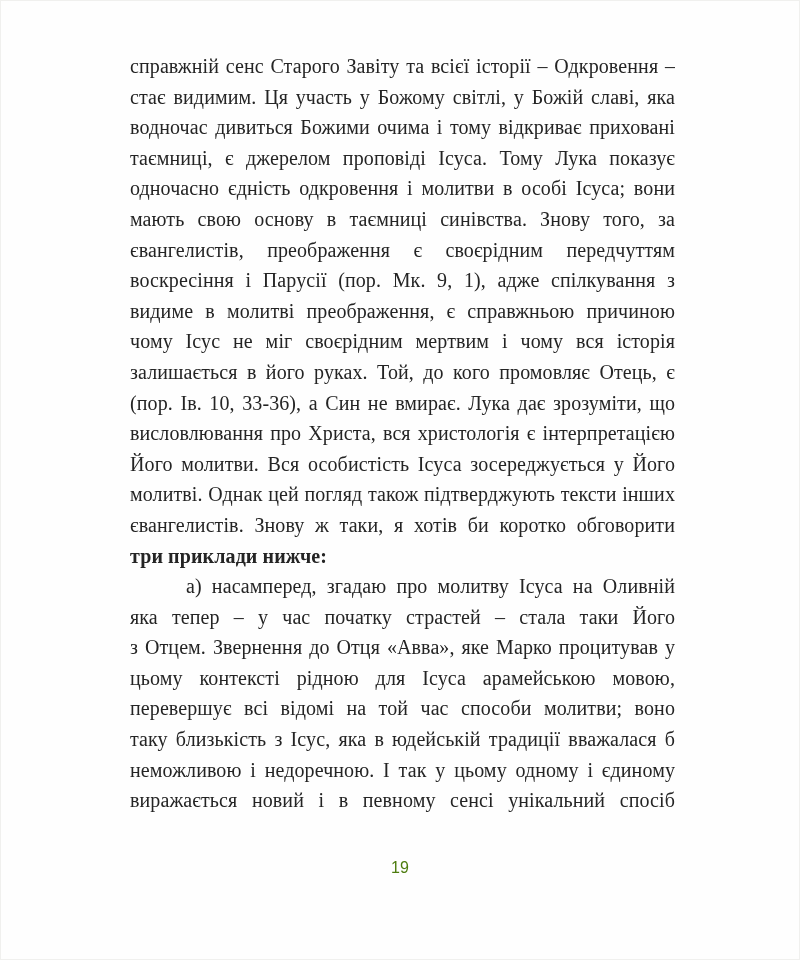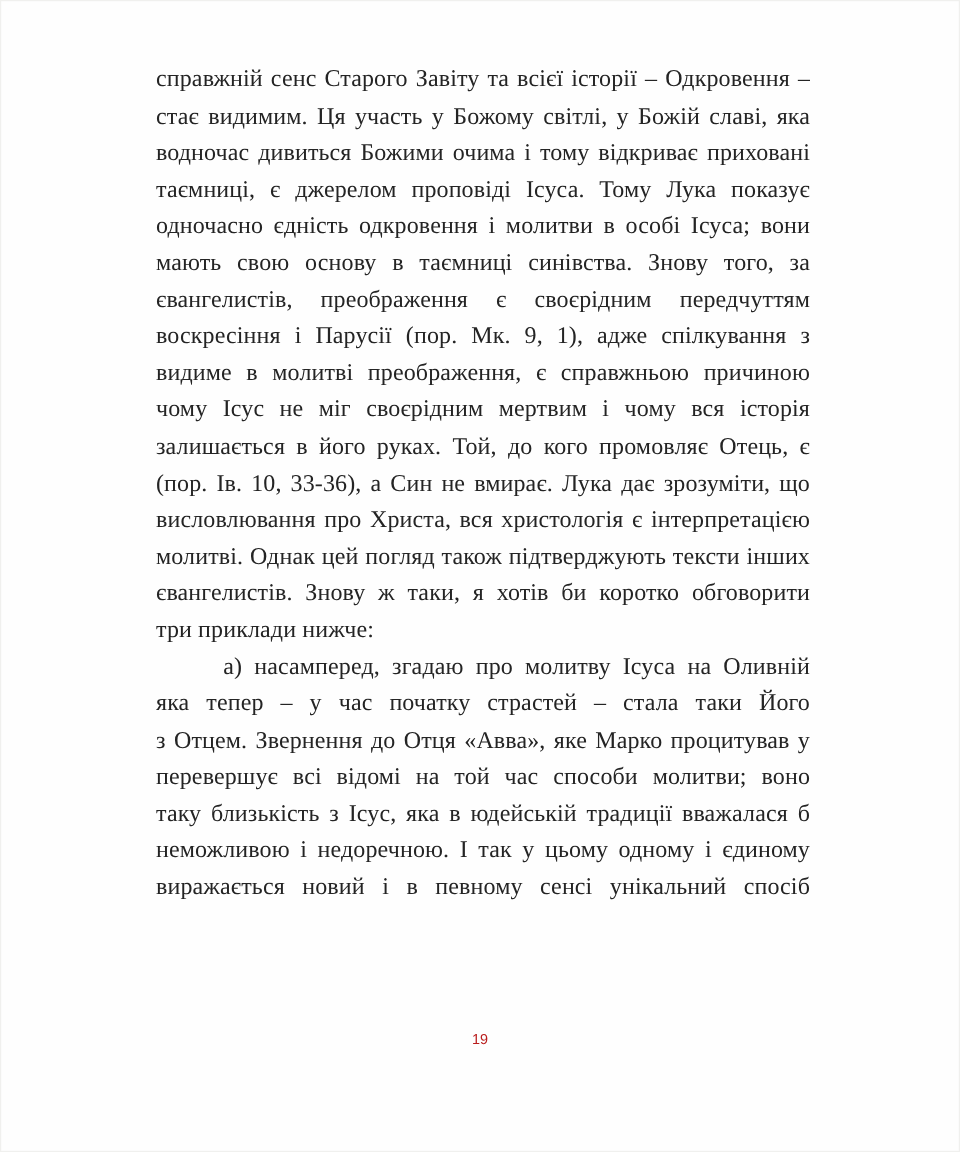--- a/index.html
+++ b/index.html
@@ -29,58 +29,61 @@
   }
   .line {
     height: 30.6px;
     overflow: hidden;
     text-align: justify;
     text-align-last: justify;
     white-space: normal;
   }
   .line.para-end {
     text-align-last: left;
+    font-weight: bold;
   }
   .line.indent {
     text-indent: 56px;
   }
   .folio {
     position: absolute;
     left: 0;
     top: 858px;
     width: 100%;
     text-align: center;
     font-family: "Liberation Sans", "DejaVu Sans", sans-serif;
-    font-size: 12px;
-    color: #b91c1c;
+    font-size: 16px;
+    color: #4d7c0f;
   }
 </style>
 </head>
 <body>
 
 <div class="page">
   <div class="textblock">
     <div class="line">справжній сенс Старого Завіту та всієї історії – Одкровення – так</div>
     <div class="line">стає видимим. Ця участь у Божому світлі, у Божій славі, яка</div>
     <div class="line">водночас дивиться Божими очима і тому відкриває приховані</div>
     <div class="line">таємниці, є джерелом проповіді Ісуса. Тому Лука показує</div>
     <div class="line">одночасно єдність одкровення і молитви в особі Ісуса; вони</div>
     <div class="line">мають свою основу в таємниці синівства. Знову того, за словами</div>
     <div class="line">євангелистів, преображення є своєрідним передчуттям</div>
     <div class="line">воскресіння і Парусії (пор. Мк. 9, 1), адже спілкування з Отцем,</div>
     <div class="line">видиме в молитві преображення, є справжньою причиною того,</div>
     <div class="line">чому Ісус не міг своєрідним мертвим і чому вся історія</div>
     <div class="line">залишається в його руках. Той, до кого промовляє Отець, є Сином</div>
     <div class="line">(пор. Ів. 10, 33-36), а Син не вмирає. Лука дає зрозуміти, що всі</div>
     <div class="line">висловлювання про Христа, вся христологія є інтерпретацією</div>
+    <div class="line">Його молитви. Вся особистість Ісуса зосереджується у Його</div>
     <div class="line">молитві. Однак цей погляд також підтверджують тексти інших</div>
     <div class="line">євангелистів. Знову ж таки, я хотів би коротко обговорити лише</div>
     <div class="line para-end">три приклади нижче:</div>
     <div class="line indent">а) насамперед, згадаю про молитву Ісуса на Оливній горі,</div>
     <div class="line">яка тепер – у час початку страстей – стала таки Його самотності</div>
     <div class="line">з Отцем. Звернення до Отця «Авва», яке Марко процитував у</div>
+    <div class="line">цьому контексті рідною для Ісуса арамейською мовою,</div>
     <div class="line">перевершує всі відомі на той час способи молитви; воно виражає</div>
     <div class="line">таку близькість з Ісус, яка в юдейській традиції вважалася б</div>
     <div class="line">неможливою і недоречною. І так у цьому одному і єдиному слові</div>
     <div class="line">виражається новий і в певному сенсі унікальний спосіб стосунків</div>
   </div>
   <div class="folio">19</div>
 </div>
 
 </body></html>

